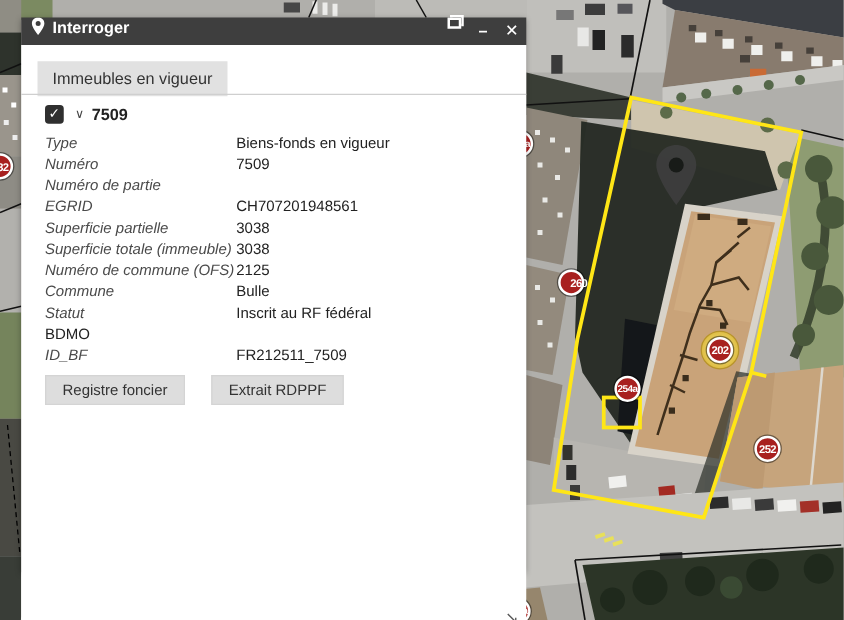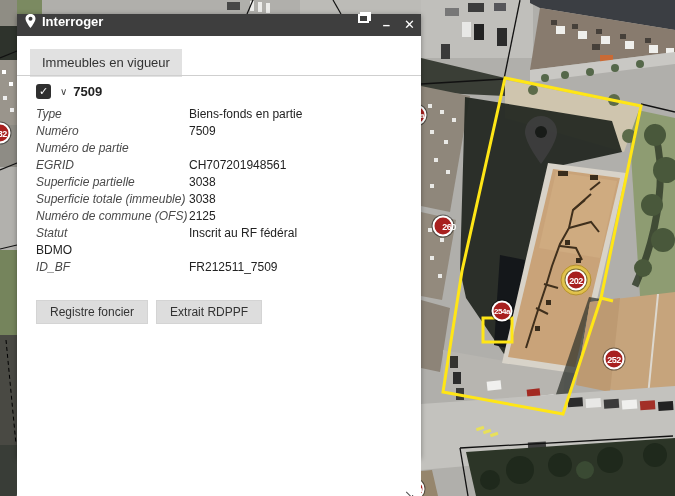--- a/index.html
+++ b/index.html
@@ -49,21 +49,21 @@
   .checkbox{
     width:15px;height:15px;background:#2f2f2f;border-radius:3px;color:#fff;
     font-size:11px;line-height:15px;text-align:center;cursor:pointer;
   }
   .chev{color:#444;font-size:10px;margin:0 6px 0 9px;}
   .fid{font-size:13px;font-weight:bold;color:#222;}
   #fields{position:absolute;left:19px;top:70px;right:14px;}
   .frow{display:flex;height:17px;line-height:17px;font-size:12px;}
   .flabel{width:153px;font-style:italic;color:#4a4a4a;flex:none;}
   .fvalue{color:#222;}
-  #btns{position:absolute;left:19px;top:264px;display:flex;gap:8px;}
+  #btns{position:absolute;left:19px;top:264px;display:flex;gap:21px;}
   #btns button{
     background:#ddd;border:1px solid #d4d4d4;color:#333;font-size:12px;
     font-family:inherit;padding:4px 13px;cursor:pointer;
   }
   .resize{position:absolute;right:6px;bottom:0px;color:#555;font-size:13px;cursor:nwse-resize;}
 </style>
 </head>
 <body>
 
 <svg id="map" width="675" height="496" viewBox="0 0 675 496">
@@ -267,21 +267,21 @@
 
   <g>
     <path d="M541,116 c-9,0 -16,7 -16,16 c0,11 16,32 16,32 c0,0 16,-21 16,-32 c0,-9 -7,-16 -16,-16 z" fill="#3f3f3f" opacity=".88"></path>
     <circle cx="541" cy="132" r="6" fill="#181b18"></circle>
   </g>
 </svg>
 
 <div id="markers">
     <div class="marker" style="left: 0px; top: 133px;">232</div>
     <div class="marker" style="left: 416px; top: 115px; font-size: 8px;">261a</div>
-    <div class="marker" style="left: 443px; top: 226px; padding-left: 12px;">260</div>
+    <div class="marker" style="left: 457px; top: 226px; padding-left: 12px;">260</div>
     <div class="halo" style="left: 576px; top: 280px;"></div>
     <div class="marker" style="left: 576px; top: 280px;">202</div>
     <div class="marker" style="left: 502px; top: 311px; font-size: 8px;">254a</div>
     <div class="marker" style="left: 614px; top: 359px;">252</div>
     <div class="marker" style="left: 347px; top: 464px; padding-left: 16px;">251</div>
     <div class="marker" style="left: 352px; top: 489px;"></div>
     <div class="marker" style="left: 414px; top: 489px; font-size: 8px;">251a</div>
   </div>
 
 <div id="dialog">
@@ -301,21 +301,21 @@
     <div class="tab">Immeubles en vigueur</div>
     <div class="tabline"></div>
     <div class="featrow">
       <span class="checkbox">✓</span>
       <span class="chev">∨</span>
       <span class="fid">7509</span>
     </div>
     <div id="fields">
         <div class="frow">
           <span class="flabel">Type</span>
-          <span class="fvalue">Biens-fonds en partie</span>
+          <span class="fvalue">Biens-fonds en vigueur</span>
         </div>
         <div class="frow">
           <span class="flabel">Numéro</span>
           <span class="fvalue">7509</span>
         </div>
         <div class="frow">
           <span class="flabel">Numéro de partie</span>
           <span class="fvalue"></span>
         </div>
         <div class="frow">
@@ -326,20 +326,24 @@
           <span class="flabel">Superficie partielle</span>
           <span class="fvalue">3038</span>
         </div>
         <div class="frow">
           <span class="flabel">Superficie totale (immeuble)</span>
           <span class="fvalue">3038</span>
         </div>
         <div class="frow">
           <span class="flabel">Numéro de commune (OFS)</span>
           <span class="fvalue">2125</span>
+        </div>
+        <div class="frow">
+          <span class="flabel">Commune</span>
+          <span class="fvalue">Bulle</span>
         </div>
         <div class="frow">
           <span class="flabel">Statut</span>
           <span class="fvalue">Inscrit au RF fédéral</span>
         </div>
         <div class="frow">
           <span class="fvalue">BDMO</span>
         </div>
         <div class="frow">
           <span class="flabel">ID_BF</span>

